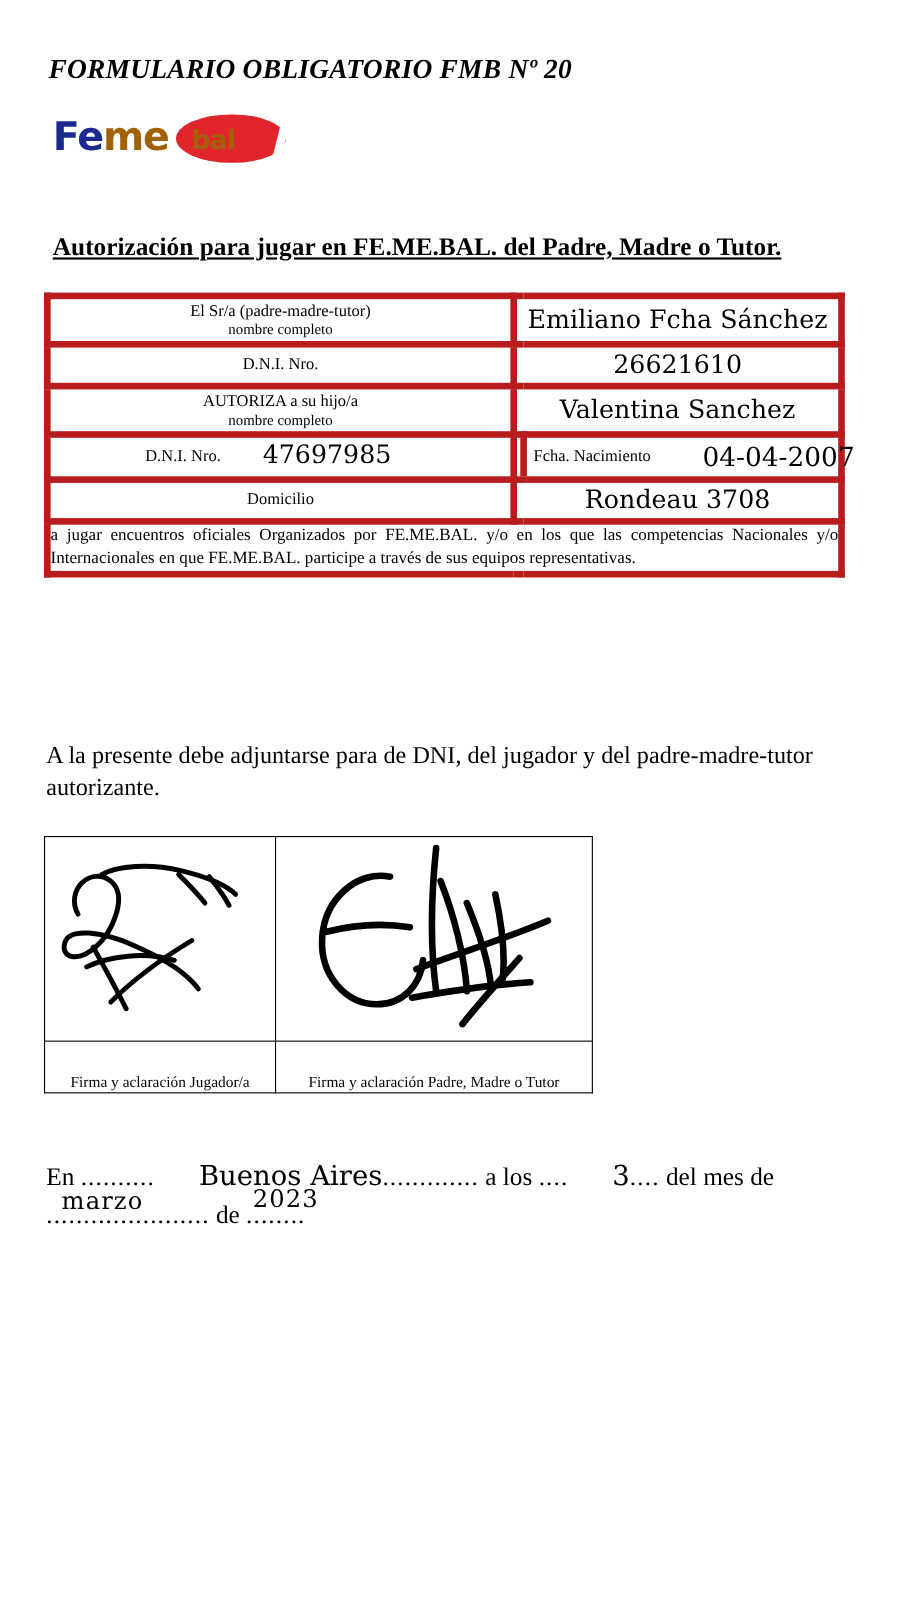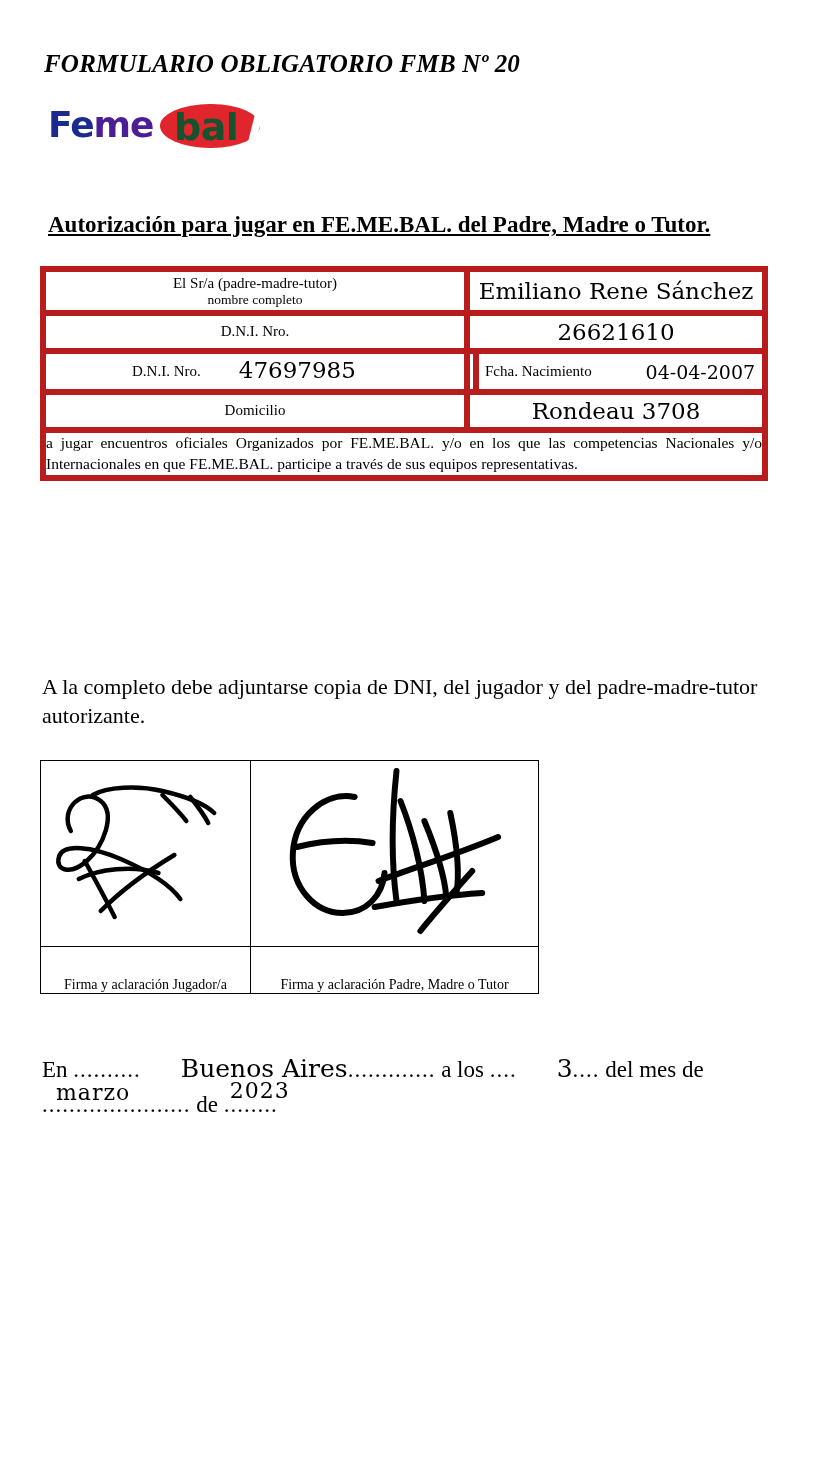--- a/index.html
+++ b/index.html
@@ -46,38 +46,38 @@
     position: absolute;
     left: 0;
     top: 0;
     font-family: "DejaVu Sans", sans-serif;
     font-weight: bold;
     font-size: 36px;
     letter-spacing: -1px;
     line-height: 50px;
   }
   .logo-fe { color: #1a2a8f; }
-  .logo-me { color: #4c1d95; }
+  .logo-me { color: #a16207; }
   .logo-ball {
     position: absolute;
     left: 112px;
     top: 4px;
     width: 100px;
     height: 44px;
     background: #e0262c;
     border-radius: 50% 48% 48% 50% / 50% 50% 50% 50%;
   }
   .logo-ball-text {
     position: absolute;
     left: 126px;
     top: 8px;
     font-family: "DejaVu Sans", sans-serif;
     font-weight: bold;
-    font-size: 38px;
-    color: #14532d;
+    font-size: 24px;
+    color: #a16207;
     letter-spacing: -0.5px;
     line-height: 38px;
   }
   .logo-ball-slash {
     position: absolute;
     left: 204px;
     top: 6px;
     width: 8px;
     height: 40px;
     background: #ffffff;
@@ -123,21 +123,21 @@
   }
   .hand {
     font-family: "DejaVu Serif", serif;
     font-size: 23px;
     text-align: center;
     padding: 3px 6px 6px 6px;
     white-space: nowrap;
   }
   .hand-sm {
     font-family: "DejaVu Serif", serif;
-    font-size: 19px;
+    font-size: 24px;
     white-space: nowrap;
     margin-left: 43px;
   }
   .cell-split {
     padding: 0 !important;
   }
   .inner {
     display: flex;
     align-items: center;
     width: 100%;
@@ -256,25 +256,32 @@
       <col style="width:424px">
       <col style="width:9px">
       <col style="width:289px">
     </colgroup>
     <tbody>
       <tr class="row-h1">
         <td class="lbl">
           <span>El Sr/a (padre-madre-tutor)</span>
           <span class="small">nombre completo</span>
         </td>
-        <td class="hand" colspan="2">Emiliano Rene Sánchez</td>
+        <td class="hand" colspan="2">Emiliano Fcha Sánchez</td>
       </tr>
       <tr class="row-h2">
         <td class="lbl">D.N.I. Nro.</td>
         <td class="hand" colspan="2">26621610</td>
+      </tr>
+      <tr class="row-h1">
+        <td class="lbl">
+          <span>AUTORIZA a su hijo/a</span>
+          <span class="small">nombre completo</span>
+        </td>
+        <td class="hand" colspan="2">Valentina Sanchez</td>
       </tr>
       <tr class="row-h2">
         <td class="cell-split">
           <div class="inner">
             <span class="lbl-part" style="padding-left:86px;">D.N.I. Nro.</span>
             <span class="val-part hand" style="text-align:left; padding-left:34px;">47697985</span>
           </div>
         </td>
         <td class="narrow-sep"></td>
         <td class="cell-split">
@@ -287,21 +294,21 @@
       <tr class="row-h2">
         <td class="lbl">Domicilio</td>
         <td class="hand" colspan="2">Rondeau 3708</td>
       </tr>
       <tr>
         <td class="paragraph-cell" colspan="3">a jugar encuentros oficiales Organizados por FE.ME.BAL. y/o en los que las competencias Nacionales y/o Internacionales en que FE.ME.BAL. participe a través de sus equipos representativas.</td>
       </tr>
     </tbody>
   </table>
 
-  <div class="note">A la completo debe adjuntarse copia de DNI, del jugador y del padre-madre-tutor autorizante.</div>
+  <div class="note">A la presente debe adjuntarse para de DNI, del jugador y del padre-madre-tutor autorizante.</div>
 
   <table class="sig-table">
     <colgroup>
       <col style="width:210px">
       <col style="width:288px">
     </colgroup>
     <tbody>
       <tr>
         <td class="sig-box">
           <svg class="sig-svg" viewBox="0 0 210 185" preserveAspectRatio="none">

